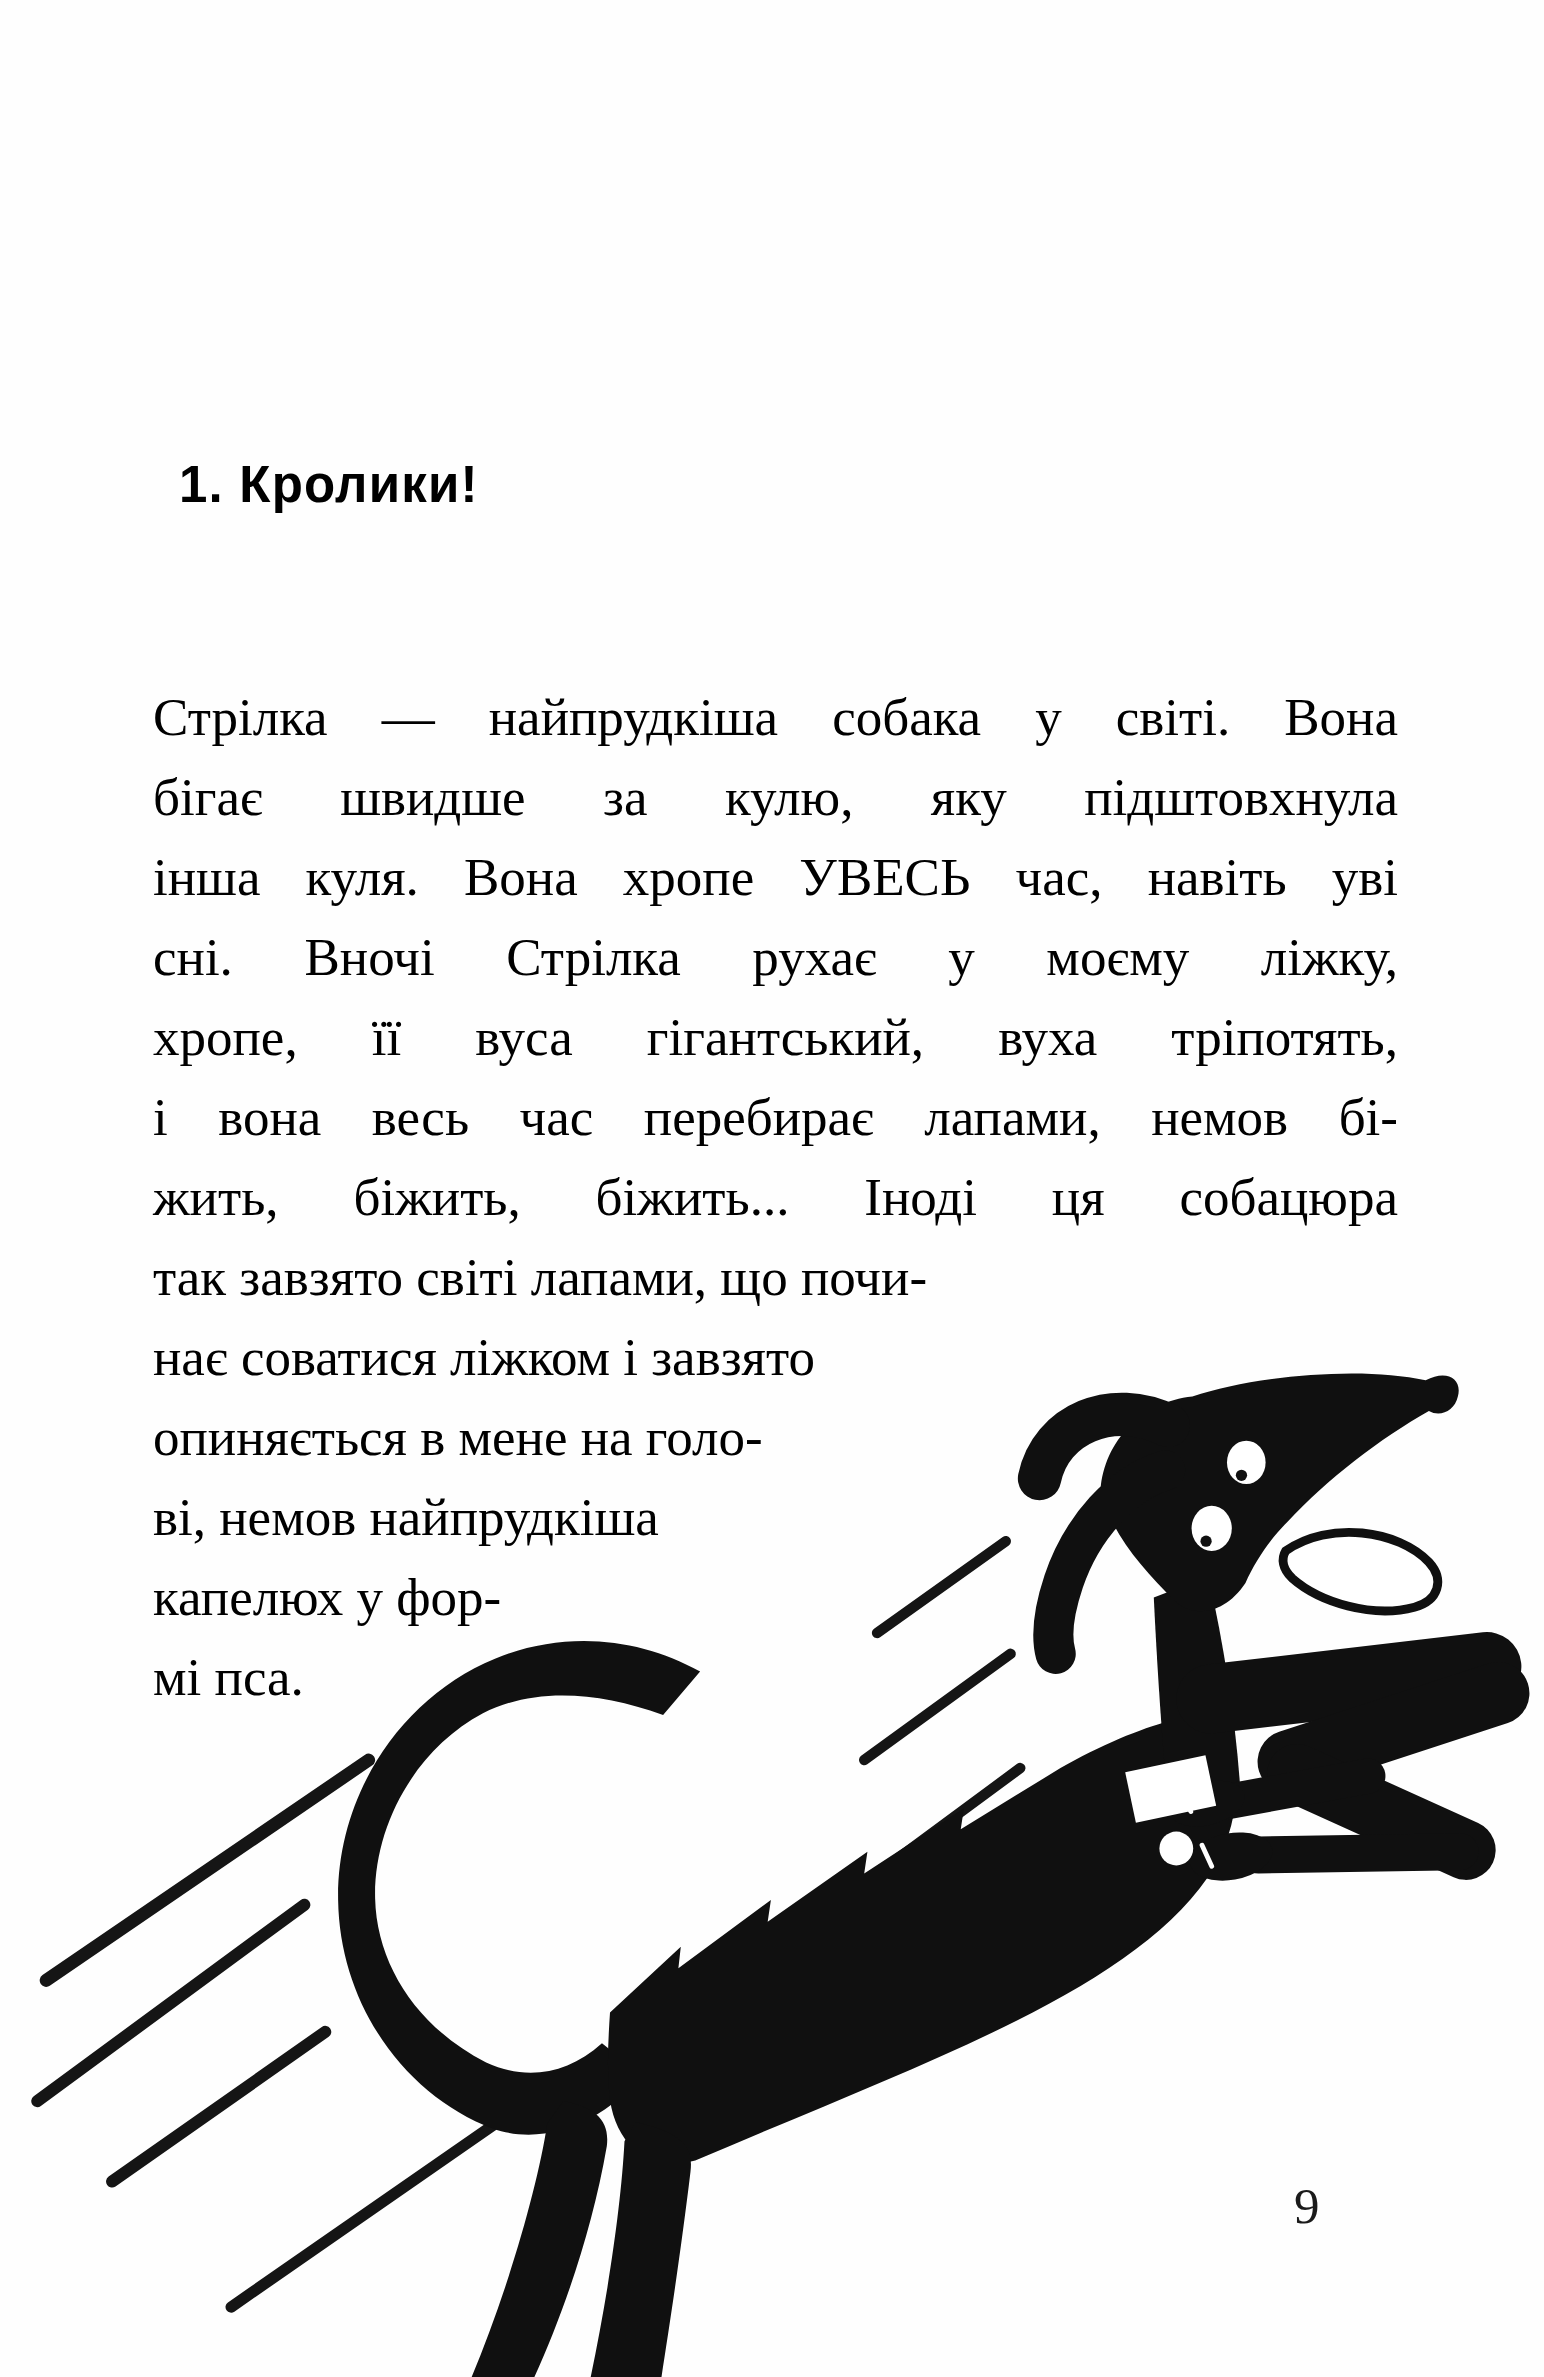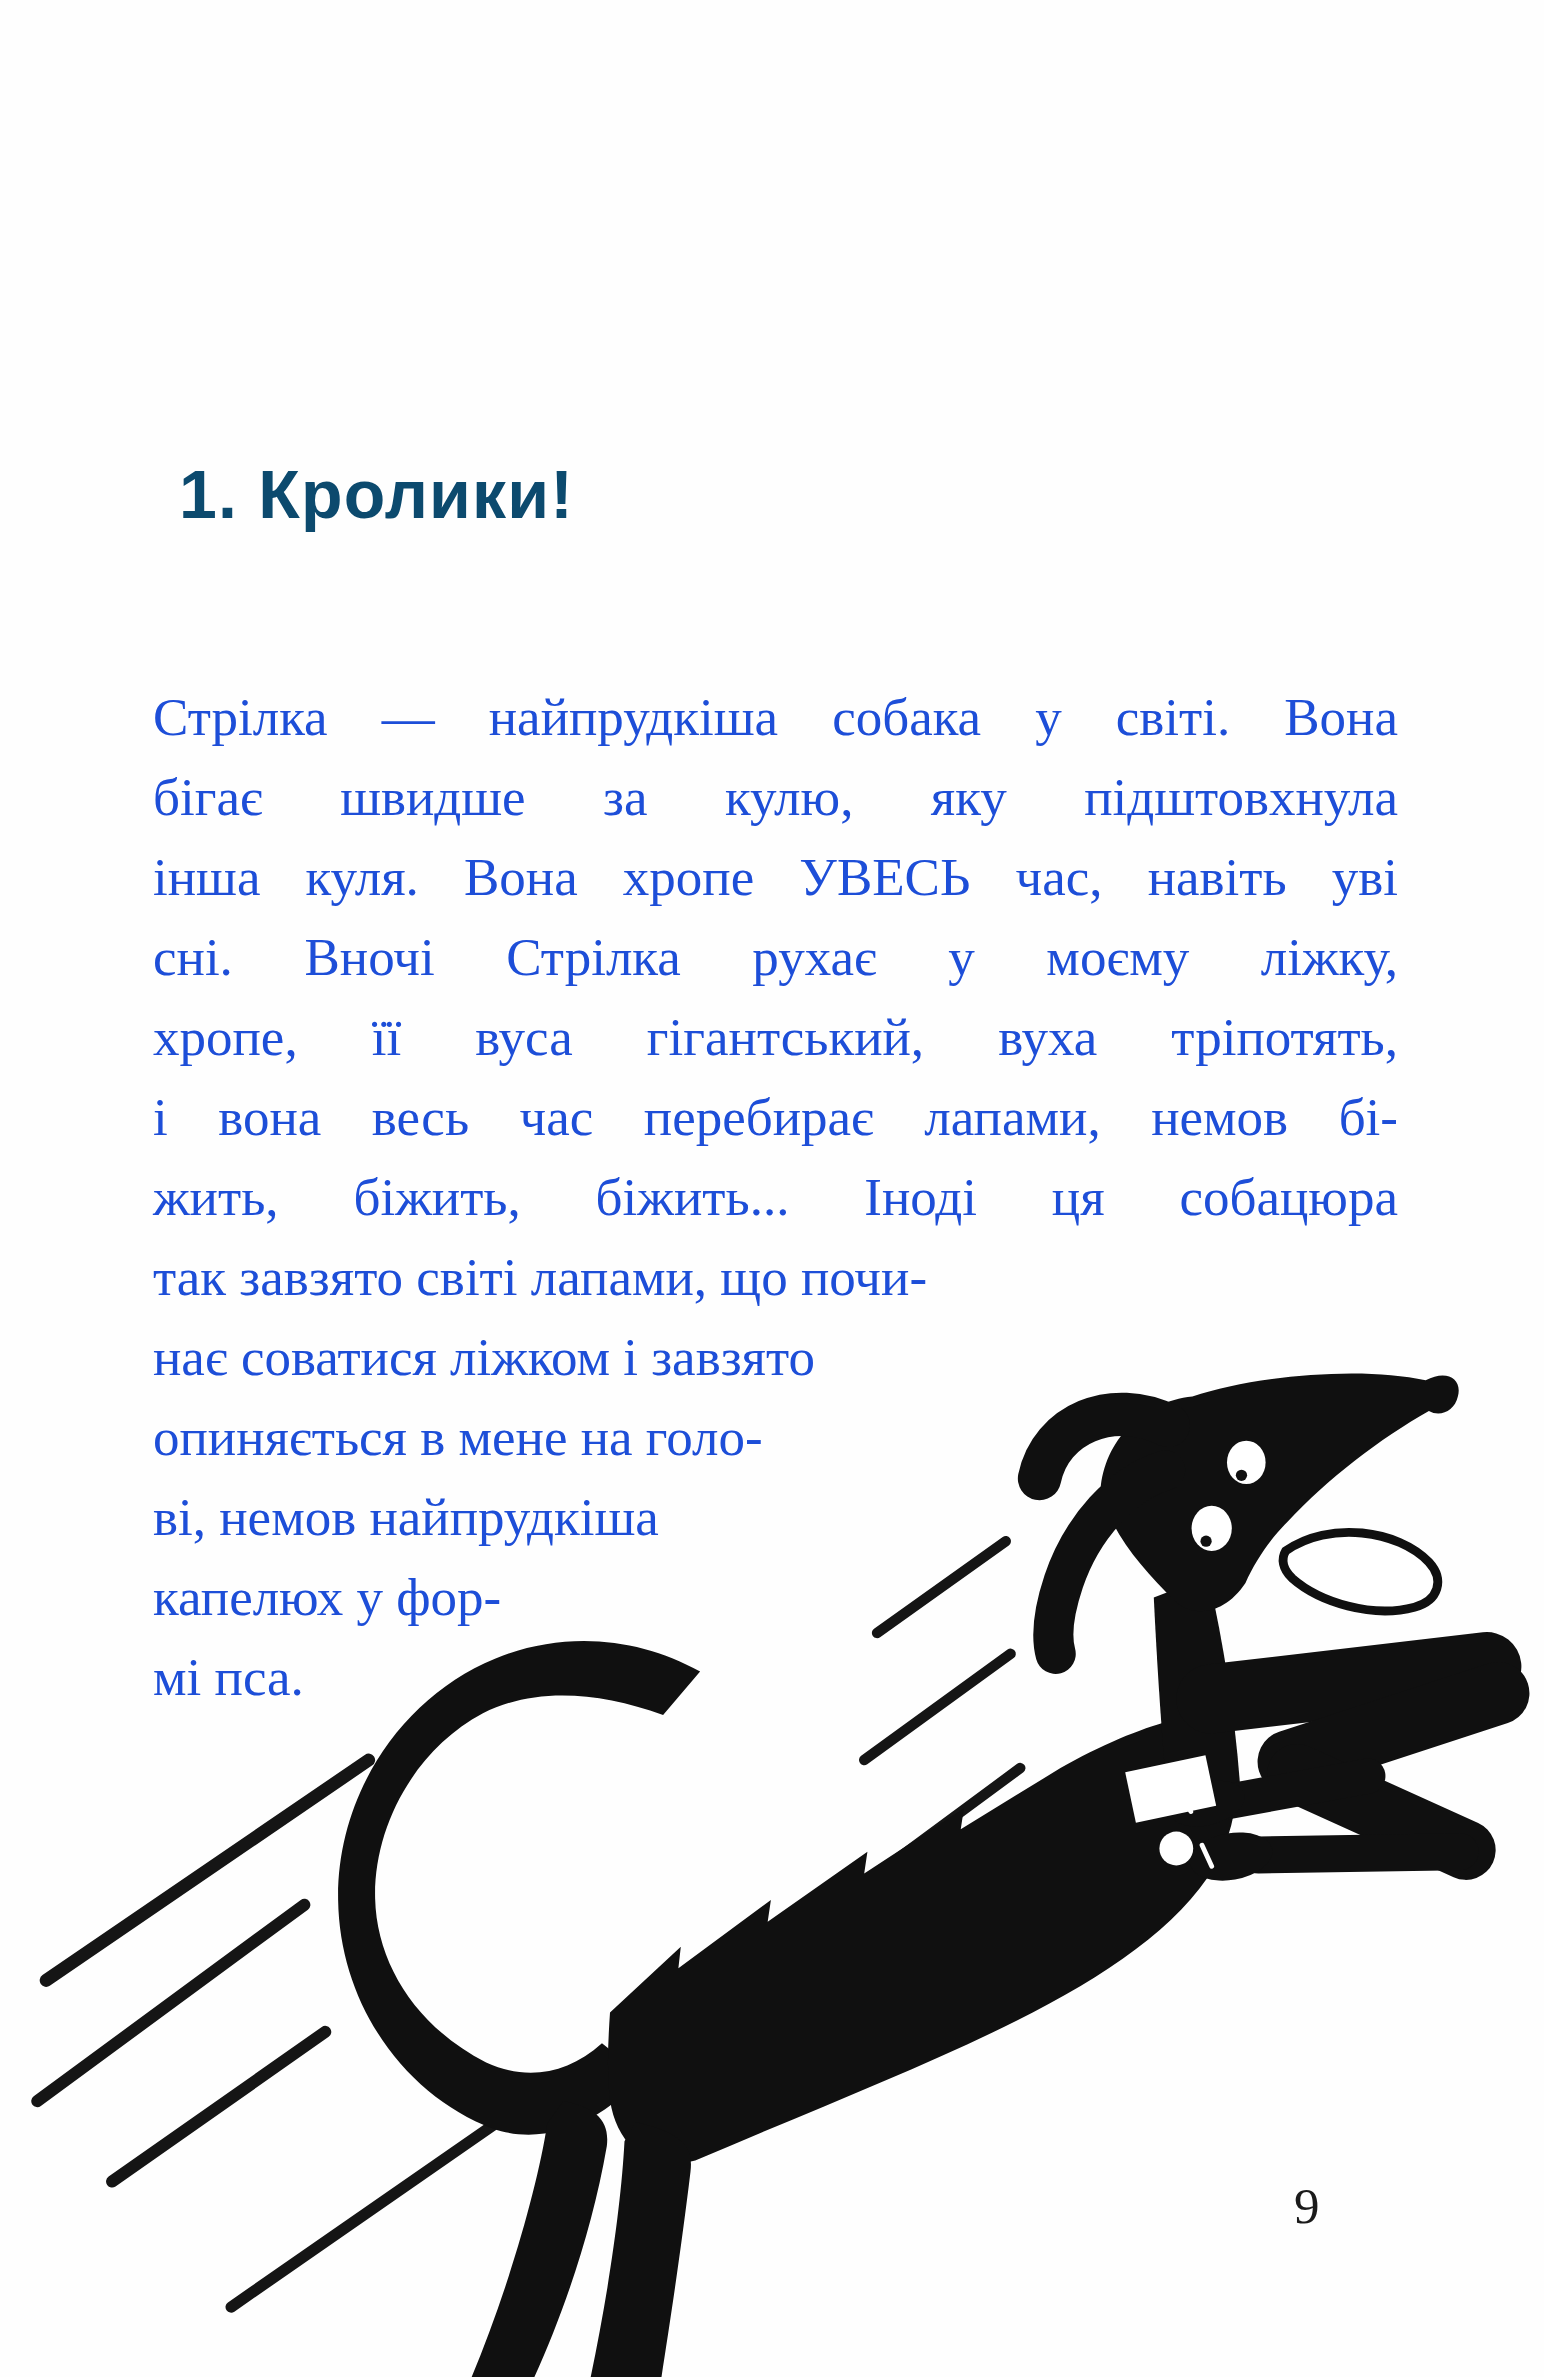--- a/index.html
+++ b/index.html
@@ -3,25 +3,25 @@
 <meta charset="utf-8">
 <style>
   html,body{margin:0;padding:0;background:#ffffff;}
   .page{
     position:relative;width:1545px;height:2377px;background:#fefefe;
     overflow:hidden;font-family:"Liberation Serif",serif;color:#141414;
   }
   .chapter-title{
     position:absolute;left:179px;top:455px;
     font-family:"Liberation Sans",sans-serif;font-weight:700;
-    font-size:68px;letter-spacing:1.2px;color:#0c4a6e;white-space:nowrap;
+    font-size:51px;letter-spacing:1.2px;color:#000000;white-space:nowrap;
   }
   .textblock{
     position:absolute;left:153px;top:677px;width:1245px;
-    font-size:53px;line-height:80px;color:#1d4ed8;
+    font-size:53px;line-height:80px;color:#000000;
   }
   .line{text-align:left;hyphens:none;}
   .line.j{text-align:justify;text-align-last:justify;}
   .page-number{
     position:absolute;left:1294px;top:2177px;
     font-size:51px;color:#1a1a1a;
   }
   .art{position:absolute;left:0;top:0;width:1545px;height:2377px;pointer-events:none;}
 </style>
 </head>

